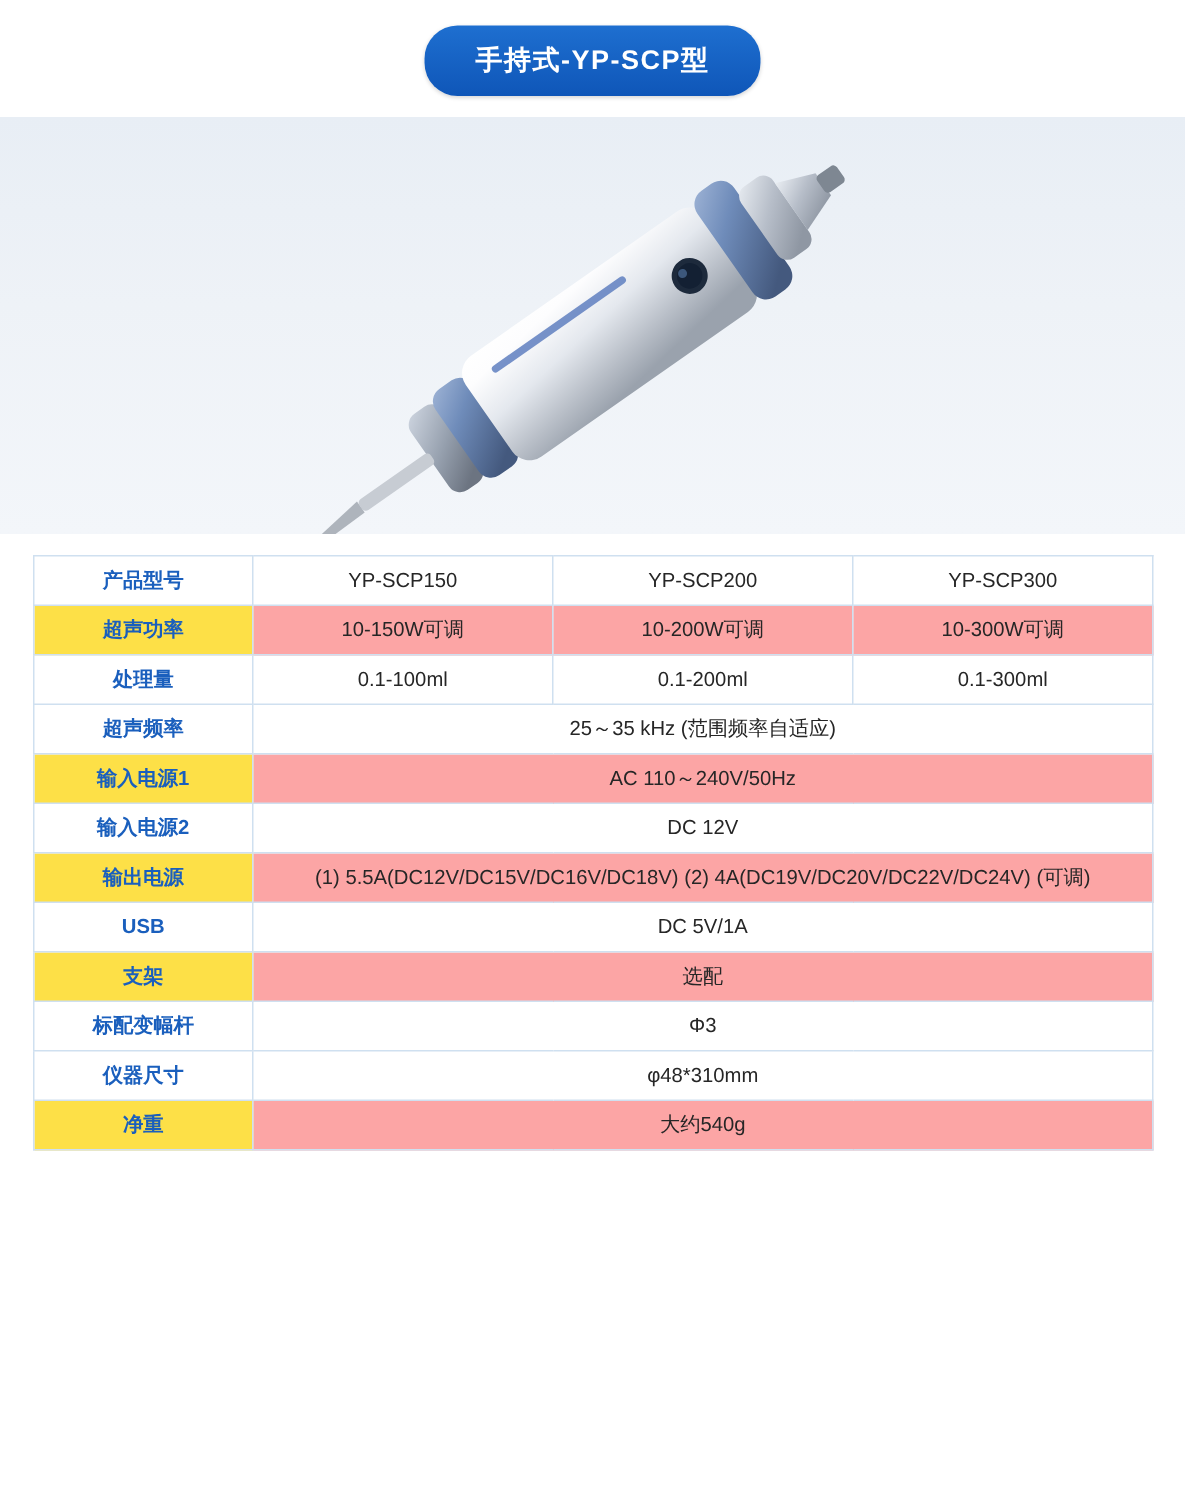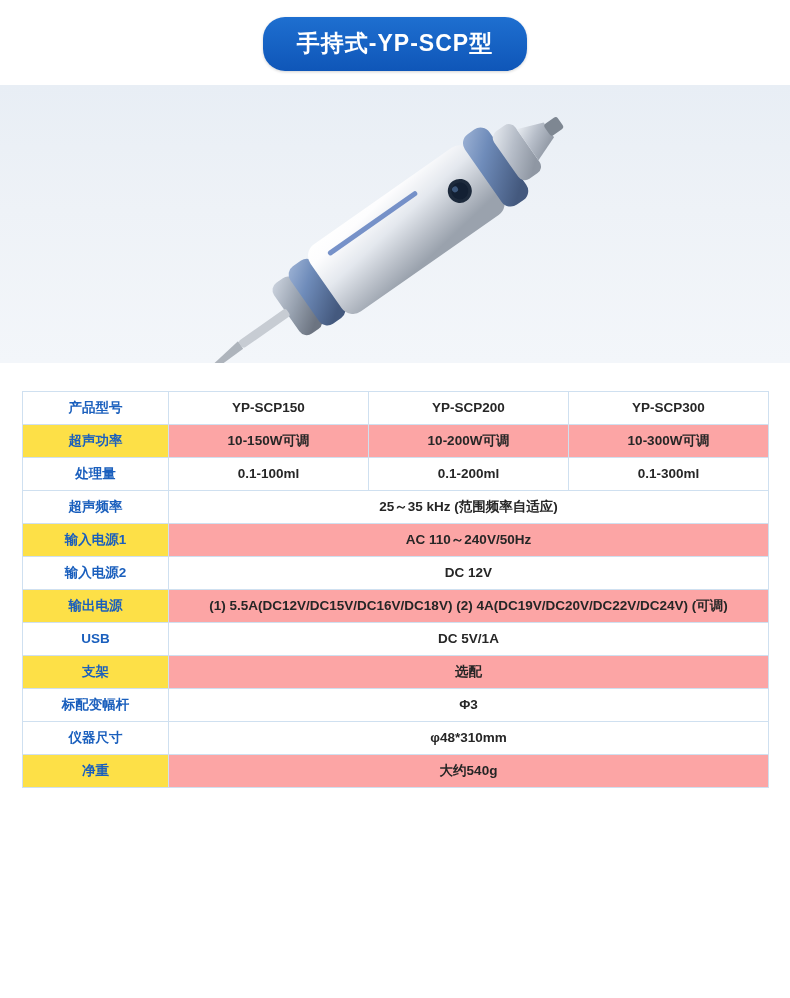--- a/index.html
+++ b/index.html
@@ -24,21 +24,21 @@
     display: flex;
     justify-content: center;
     align-items: center;
     padding-top: 17px;
     padding-bottom: 14px;
   }
   .title-pill {
     background: #1565c8;
     background: linear-gradient(180deg, #1e6fd0 0%, #0f56b8 100%);
     color: #ffffff;
-    font-size: 23px;
+    font-size: 18px;
     font-weight: bold;
     letter-spacing: 1px;
     border-radius: 22px;
     padding: 11px 34px 12px 34px;
     box-shadow: 0 1px 3px rgba(0,0,0,0.18);
     white-space: nowrap;
   }
 
   
   .hero {
@@ -70,40 +70,39 @@
   
   .table-wrap {
     padding: 14px 22px 0 22px;
   }
   table.spec {
     width: 746px;
     border-collapse: collapse;
     table-layout: fixed;
     font-size: 13.5px;
     color: #222;
-    margin-top: 14px;
   }
   table.spec td {
     border: 1px solid #cfe0f0;
     height: 33px;
     text-align: center;
     vertical-align: middle;
     padding: 2px 5px;
     line-height: 1.25;
   }
   td.label {
     width: 146px;
     color: #1a5fbd;
     font-weight: bold;
     background: #ffffff;
     font-size: 13.5px;
   }
   tr.alt td { background: #fca5a5; }
   tr.alt td.label { background: #fde047; }
-  td.val { color: #262626; font-weight: bold; }
+  td.val { color: #262626; }
   .col-a { width: 200px; }
   .col-b { width: 200px; }
   .col-c { width: 200px; }
 </style>
 </head>
 <body>
 
 <div class="page">
 
   <div class="title-wrap">

